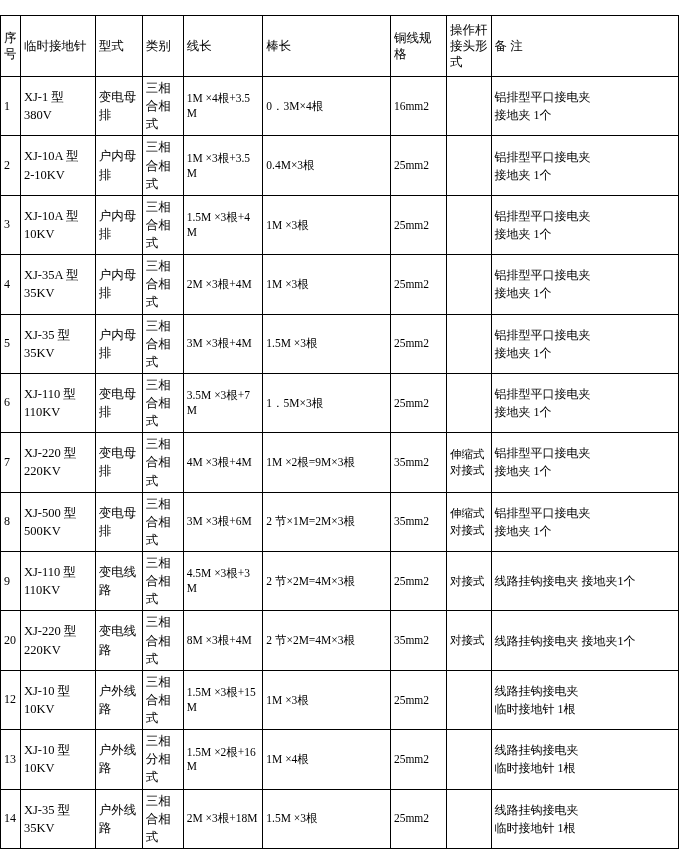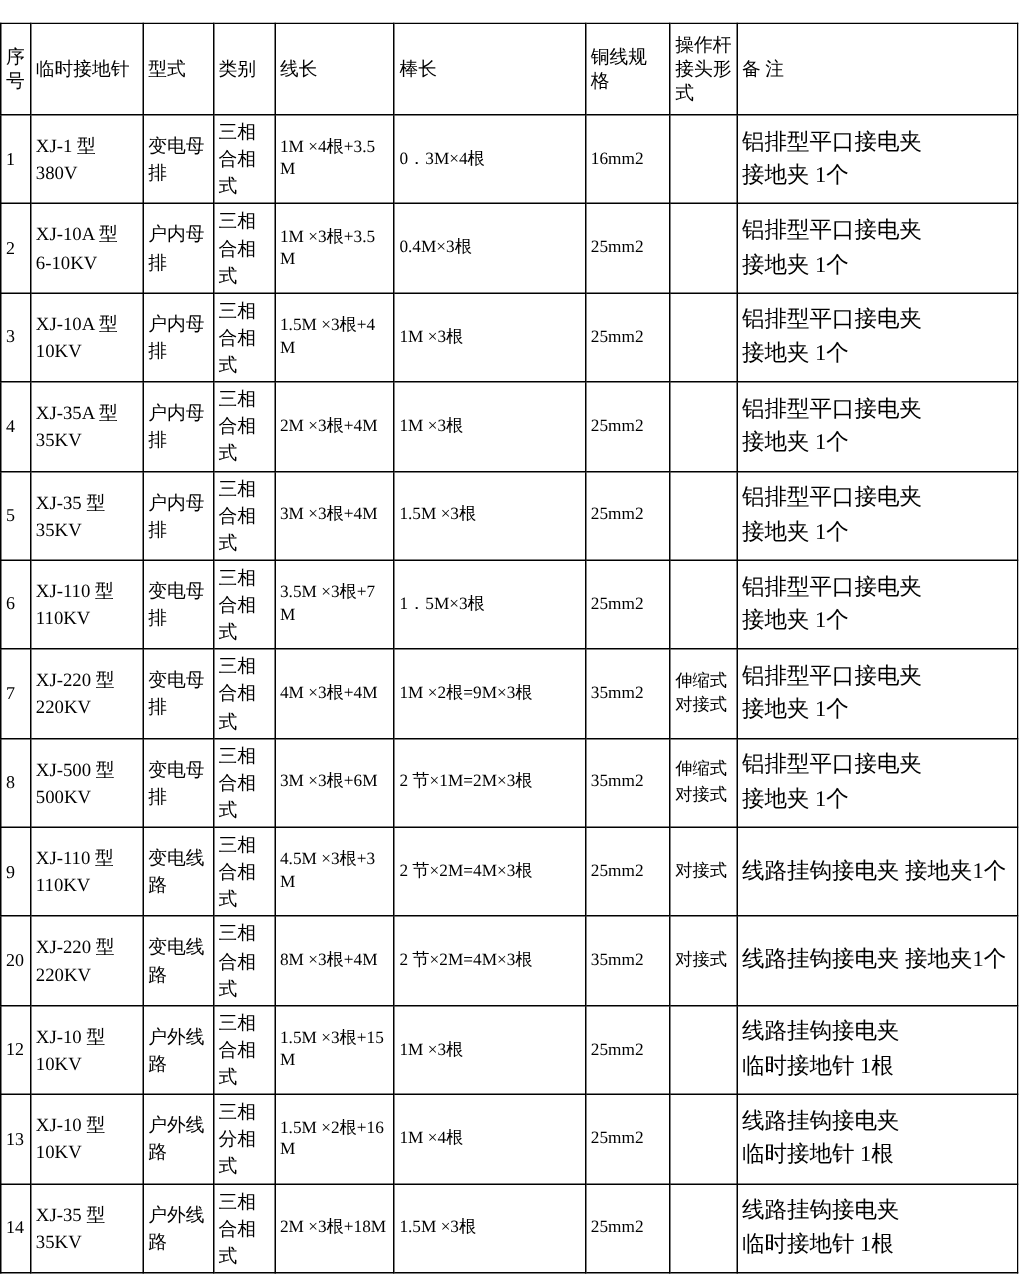--- a/index.html
+++ b/index.html
@@ -61,21 +61,21 @@
   }
   th.hdr.narrow { letter-spacing: 0; }
   td.model, td.type, td.cat {
     line-height: 1.45;
   }
   td.wire, td.rod, td.cu, td.pole {
     font-size: 11.5px;
   }
   td.cu { text-align: left; }
   td.rem {
-    font-size: 15px;
+    font-size: 12px;
     line-height: 1.5;
   }
   td.rem .l1, td.rem .l2 { display: block; white-space: nowrap; }
   td.pole { line-height: 1.45; }
   td.rod, td.wire { white-space: normal; }
   tr.row { height: 45px; }
 </style>
 </head>
 <body>
 
@@ -128,21 +128,21 @@
         <td class="rem">
           <span class="l1">铝排型平口接电夹</span>
           <span class="l2">接地夹 1个</span>
         </td>
       </tr>
 
       <tr class="row">
         <td class="idx">2</td>
         <td class="model">
           <div>XJ-10A 型</div>
-          <div>6-10KV</div>
+          <div>2-10KV</div>
         </td>
         <td class="type">
           <div>户内母</div>
           <div>排</div>
         </td>
         <td class="cat">
           <div>三相</div>
           <div>合相式</div>
         </td>
         <td class="wire">1M ×3根+3.5M</td>

